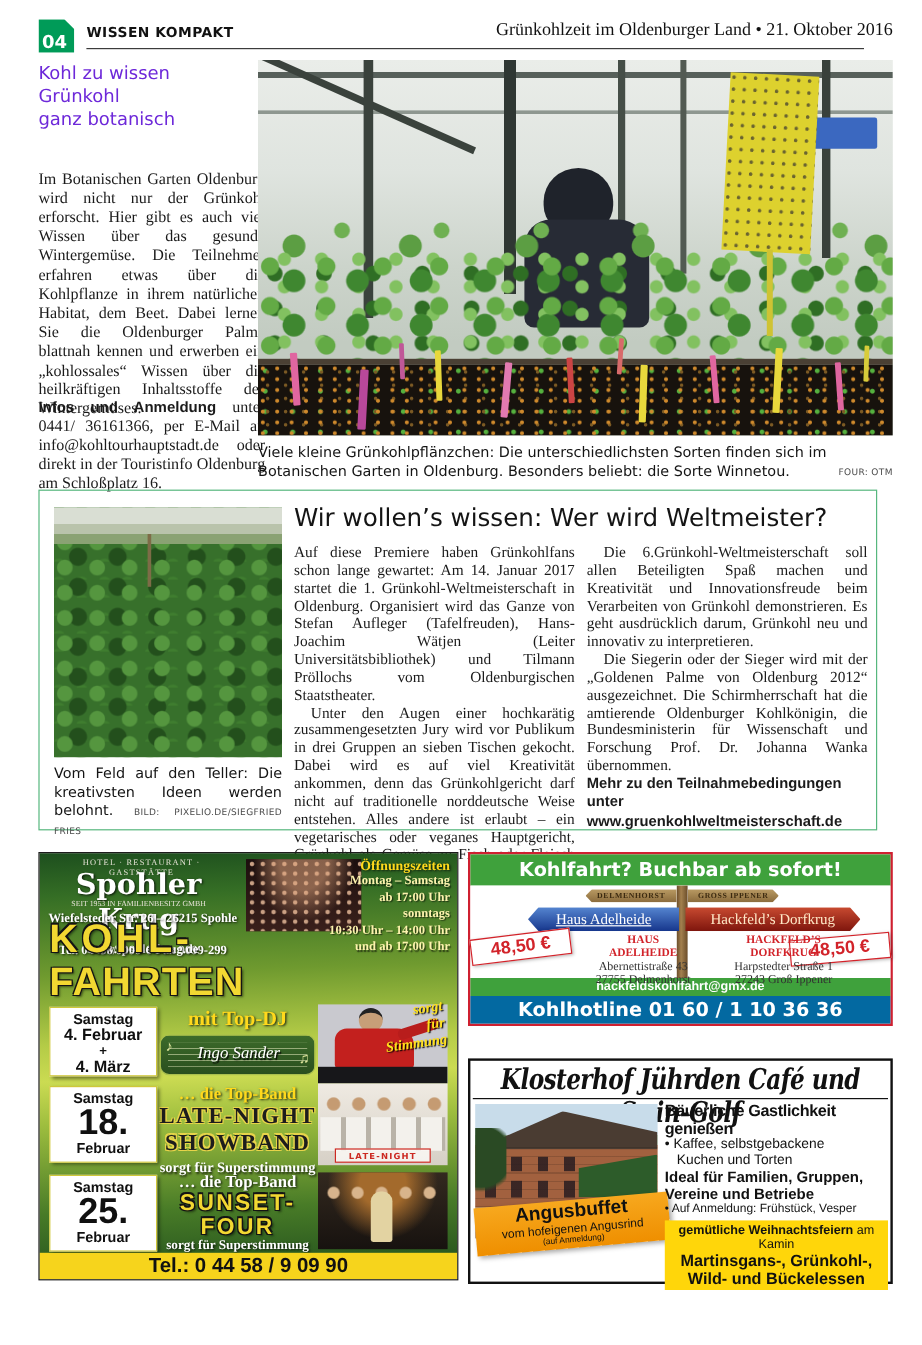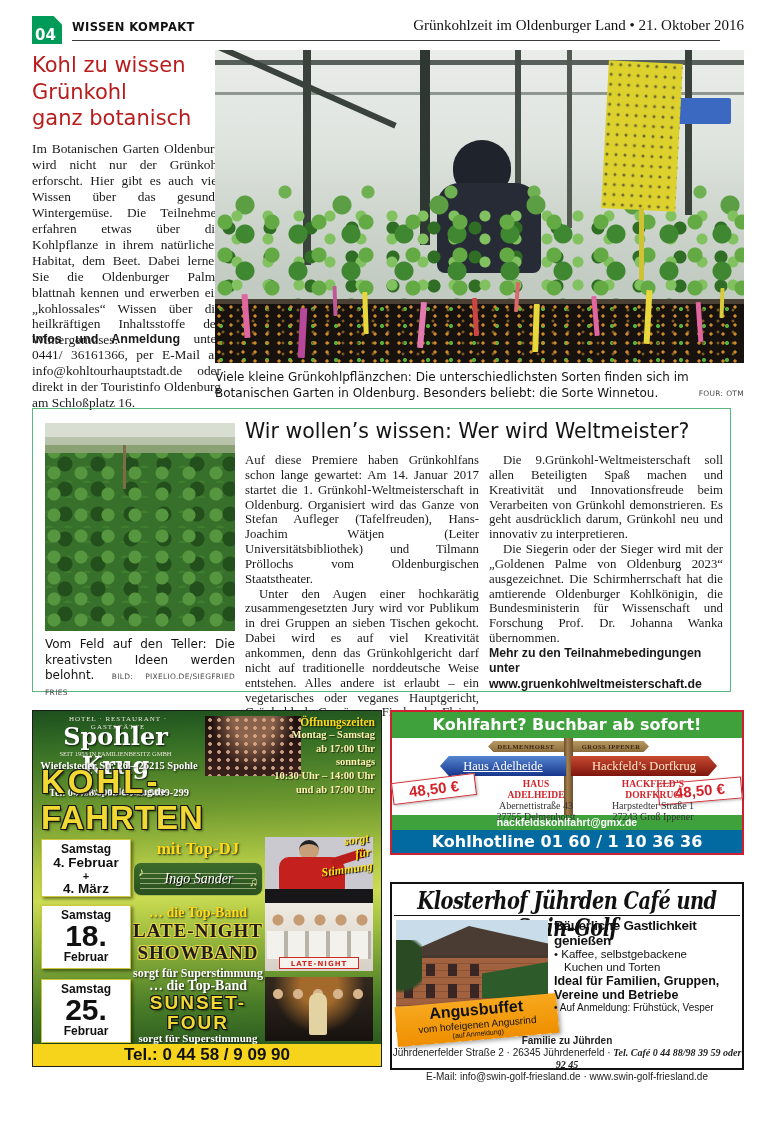--- a/index.html
+++ b/index.html
@@ -36,21 +36,21 @@
 
 <div class="page">
 
   <div class="ab dsans b w" style="left:32px;top:16px;width:30px;height:28px;background:#009b58;clip-path:polygon(0 0,72% 0,100% 30%,100% 100%,0 100%)">
     <span class="ab" style="left:3px;bottom:0;font-size:15px">04</span>
   </div>
   <div class="ab dsans b" style="left:72px;top:20px;font-size:11.5px;letter-spacing:.4px;color:#111">WISSEN KOMPAKT</div>
   <div class="ab serif" style="right:24px;top:17px;font-size:15px;color:#111">Grünkohlzeit im Oldenburger Land • 21. Oktober 2016</div>
   <div class="ab" style="left:72px;top:40px;width:648px;height:0;border-top:1px solid #3c3c3c"></div>
 
-  <div class="ab dsans" style="left:32px;top:52px;width:195px;font-size:21px;line-height:1.27;color:#b91c1c">
+  <div class="ab dsans" style="left:32px;top:52px;width:195px;font-size:15px;line-height:1.27;color:#6d28d9">
     <div>Kohl zu wissen</div>
     <div>Grünkohl</div>
     <div>ganz botanisch</div>
   </div>
   <div class="ab serif j" style="left:32px;top:141px;width:189px;font-size:13.4px;line-height:1.19">Im Botanischen Garten Oldenburg wird nicht nur der Grünkohl erforscht. Hier gibt es auch viel Wissen über das gesunde Wintergemüse. Die Teilnehmer erfahren etwas über die Kohlpflanze in ihrem natürlichen Habitat, dem Beet. Dabei lernen Sie die Oldenburger Palme blattnah kennen und erwerben ein „kohlossales“ Wissen über die heilkräftigen Inhaltsstoffe des Wintergemüses.</div>
   <div class="ab serif j" style="left:32px;top:331px;width:189px;font-size:13.4px;line-height:1.19">
     <span class="sans b" style="font-size:12.5px">Infos und Anmeldung</span><span> unter 0441/ 36161366, per E-Mail an info@kohltourhauptstadt.de oder direkt in der Touristinfo Oldenburg am Schloßplatz 16.</span>
   </div>
 
   <div class="ph" style="left:215px;top:50px;width:529px;height:313px;background:linear-gradient(180deg,#eaede9 0%,#dfe4df 30%,#ccd4cb 55%,#c2cbc1 75%)">
@@ -96,22 +96,22 @@
     <div class="ab dsans j" style="left:12px;top:228px;width:190px;font-size:12px;line-height:1.3;color:#141414">
       <span>Vom Feld auf den Teller: Die kreativsten Ideen werden belohnt.</span>
       <span class="credit" style="margin-left:4px">BILD: PIXELIO.DE/SIEGFRIED FRIES</span>
     </div>
     <div class="ab dsans" style="left:212px;top:10px;width:480px;font-size:20.5px;color:#141414">Wir wollen’s wissen: Wer wird Weltmeister?</div>
     <div class="ab serif j" style="left:212px;top:44px;width:234px;font-size:12.8px;line-height:1.16">
       <div>Auf diese Premiere haben Grünkohlfans schon lange gewartet: Am 14. Januar 2017 startet die 1. Grünkohl-Weltmeisterschaft in Oldenburg. Organisiert wird das Ganze von Stefan Aufleger (Tafelfreuden), Hans-Joachim Wätjen (Leiter Universitätsbibliothek) und Tilmann Pröllochs vom Oldenburgischen Staatstheater.</div>
       <div class="ind">Unter den Augen einer hochkarätig zusammengesetzten Jury wird vor Publikum in drei Gruppen an sieben Tischen gekocht. Dabei wird es auf viel Kreativität ankommen, denn das Grünkohlgericht darf nicht auf traditionelle norddeutsche Weise entstehen. Alles andere ist erlaubt – ein vegetarisches oder veganes Hauptgericht, Grünkohl als Gemüse zu Fisch oder Fleisch oder</div>
     </div>
     <div class="ab serif j" style="left:456px;top:44px;width:234px;font-size:12.8px;line-height:1.16">
-      <div class="ind">Die 9.Grünkohl-Weltmeisterschaft soll allen Beteiligten Spaß machen und Kreativität und Innovationsfreude beim Verarbeiten von Grünkohl demonstrieren. Es geht ausdrücklich darum, Grünkohl neu und innovativ zu interpretieren.</div>
-      <div class="ind">Die Siegerin oder der Sieger wird mit der „Goldenen Palme von Oldenburg 2023“ ausgezeichnet. Die Schirmherrschaft hat die amtierende Oldenburger Kohlkönigin, die Bundesministerin für Wissenschaft und Forschung Prof. Dr. Johanna Wanka übernommen.</div>
+      <div class="ind">Die 6.Grünkohl-Weltmeisterschaft soll allen Beteiligten Spaß machen und Kreativität und Innovationsfreude beim Verarbeiten von Grünkohl demonstrieren. Es geht ausdrücklich darum, Grünkohl neu und innovativ zu interpretieren.</div>
+      <div class="ind">Die Siegerin oder der Sieger wird mit der „Goldenen Palme von Oldenburg 2012“ ausgezeichnet. Die Schirmherrschaft hat die amtierende Oldenburger Kohlkönigin, die Bundesministerin für Wissenschaft und Forschung Prof. Dr. Johanna Wanka übernommen.</div>
       <div class="sans b" style="font-size:12.3px;text-align:left;line-height:1.25">
         <div>Mehr zu den Teilnahmebedingungen unter</div>
         <div>www.gruenkohlweltmeisterschaft.de</div>
       </div>
     </div>
   </div>
 
   <div class="spox">
     <div class="ab serif ctr" style="left:10px;top:4px;width:150px;font-size:7px;color:#e8e4d8;letter-spacing:1px">HOTEL · RESTAURANT · GASTSTÄTTE</div>
     <div class="ab dserif b ctr w ysh" style="left:0;top:11px;width:165px;font-size:24px">Spohler Krug</div>
@@ -227,23 +227,23 @@
       <div class="sans" style="font-size:10px;line-height:1.1">vom hofeigenen Angusrind</div>
       <div class="sans" style="font-size:7px;line-height:1.1">(auf Anmeldung)</div>
     </div>
     <div class="ab" style="left:162px;top:34px;width:186px;color:#111">
       <div class="sans b" style="font-size:13.5px;letter-spacing:-.3px;line-height:1.12">Bäuerliche Gastlichkeit genießen</div>
       <div class="sans" style="font-size:11.5px;line-height:1.1">• Kaffee, selbstgebackene</div>
       <div class="sans" style="font-size:11.5px;line-height:1.1;padding-left:10px">Kuchen und Torten</div>
       <div class="sans b" style="font-size:12.5px;line-height:1.12">Ideal für Familien, Gruppen,</div>
       <div class="sans b" style="font-size:12.5px;line-height:1.12">Vereine und Betriebe</div>
       <div class="sans" style="font-size:10px;line-height:1.2">• Auf Anmeldung: Frühstück, Vesper</div>
-    </div>
-    <div class="ab ctr" style="left:0;top:151px;width:350px;color:#222">
-      <div class="sans b" style="font-size:10px;line-height:1.15">Familie zu Jührden</div>
-      <div class="sans" style="font-size:10px;line-height:1.2">
-        <span>Jührdenerfelder Straße 2 · 26345 Jührdenerfeld · </span><span class="serif b i">Tel. Café 0 44 88/98 39 59 oder 92 45</span>
-      </div>
-      <div class="sans" style="font-size:10px;line-height:1.2">E-Mail: info@swin-golf-friesland.de · www.swin-golf-friesland.de</div>
+      <div class="ctr" style="margin-top:3px;background:#ffd60a;padding:2px 1px">
+        <div class="sans" style="font-size:10.5px;line-height:1.15">
+          <span class="b">gemütliche Weihnachtsfeiern</span><span> am Kamin</span>
+        </div>
+        <div class="sans b" style="font-size:13.5px;line-height:1.12">Martinsgans-, Grünkohl-,</div>
+        <div class="sans b" style="font-size:13.5px;line-height:1.12">Wild- und Bückelessen</div>
+      </div>
     </div>
   </div>
 
 </div>
 
 </body></html>

